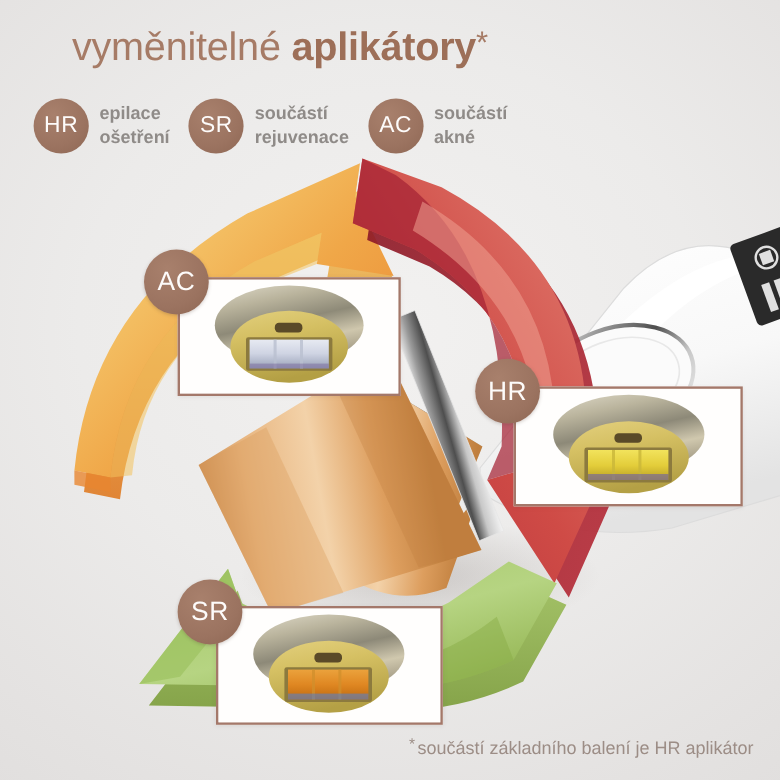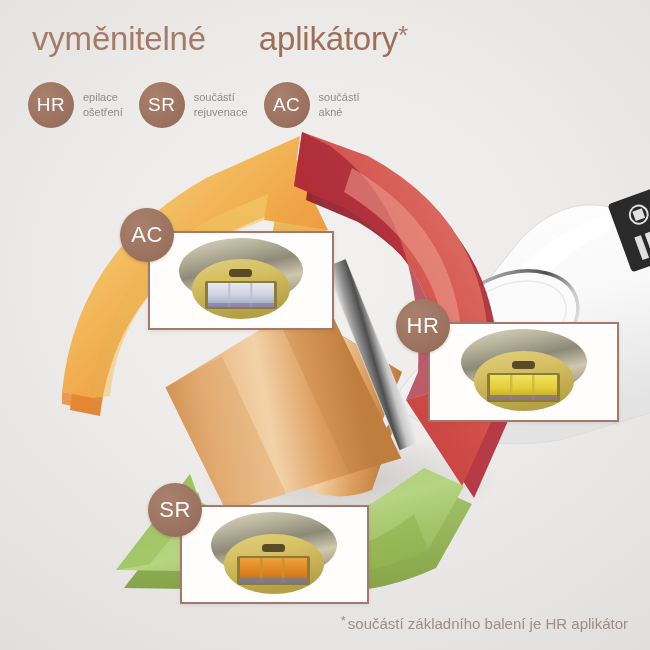--- a/index.html
+++ b/index.html
@@ -20,22 +20,22 @@
   
   #heading {
     position: absolute;
     left: 32px;
     top: 20px;
     white-space: nowrap;
     color: #a67963;
     font-size: 33px;
     letter-spacing: -0.2px;
   }
-  #heading .light { font-weight: 300; color: #a67b66; }
-  #heading .bold  { font-weight: 400; color: #9d6f58; margin-left: 44px; }
+  #heading .light { font-weight: 300; color: #a67b66; margin-left: 28px; }
+  #heading .bold  { font-weight: 700; color: #9d6f58; }
   #heading .star  { font-weight: 400; font-size: 26px; color: #a67b66; vertical-align: 6px; }
 
   
   #legend {
     position: absolute;
     left: 28px;
     top: 82px;
     display: flex;
     align-items: flex-start;
     gap: 16px;
@@ -51,23 +51,23 @@
     background: radial-gradient(circle at 36% 30%, #a8806c 0%, #9b7360 60%, #8e6754 100%);
     color: #fdfbfa;
     display: flex; align-items: center; justify-content: center;
     font-size: 19px;
     font-weight: 400;
     letter-spacing: 0.5px;
     flex: 0 0 auto;
   }
   .legend-text {
     color: #8f8b88;
-    font-size: 11px;
+    font-size: 15px;
     line-height: 1.32;
-    font-weight: 400;
+    font-weight: 700;
     white-space: nowrap;
   }
   .legend-text div { display: block; }
 
   
   #footnote {
     position: absolute;
     right: 22px;
     bottom: 18px;
     color: #9c8d86;

